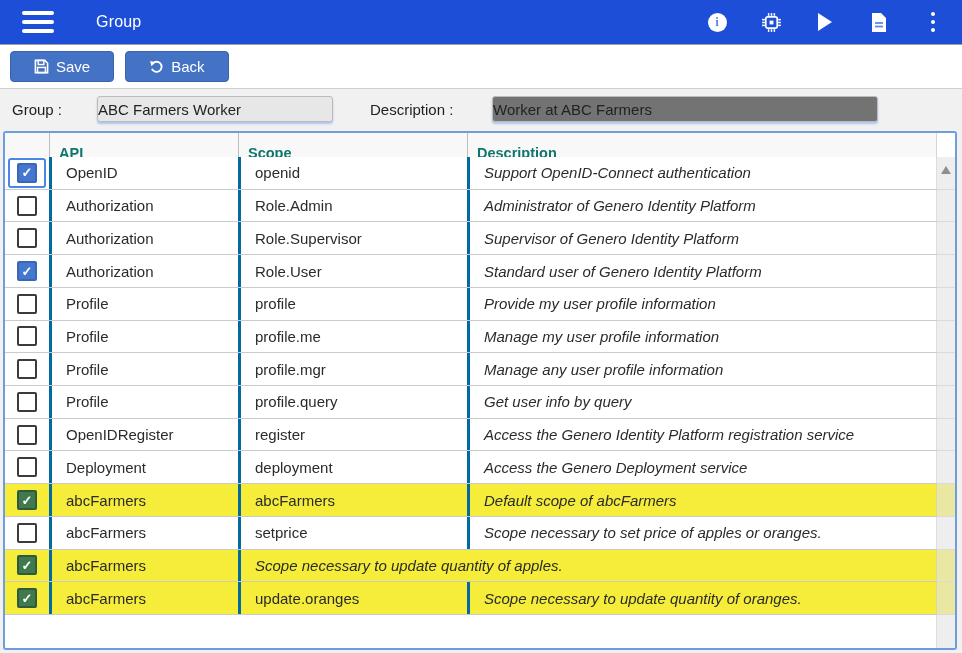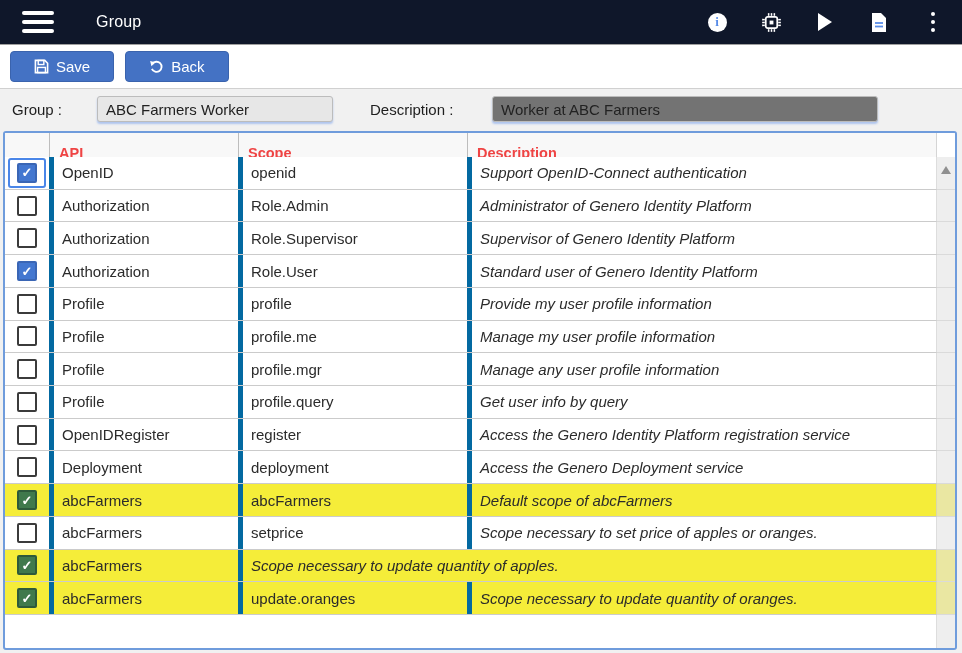--- a/index.html
+++ b/index.html
@@ -2,21 +2,21 @@
 <html><head>
 <meta charset="utf-8">
 <style>
   html,body{margin:0;padding:0;}
   body{
     width:962px;height:653px;position:relative;overflow:hidden;
     font-family:"Liberation Sans",sans-serif;background:#f1f1f1;
     -webkit-font-smoothing:antialiased;
   }
   
-  .appbar{position:absolute;top:0;left:0;width:962px;height:44px;background:#0f172a;
+  .appbar{position:absolute;top:0;left:0;width:962px;height:44px;background:#1d4ed8;
     display:flex;align-items:center;}
   .hamburger{margin-left:22px;width:32px;display:flex;flex-direction:column;gap:5px;cursor:pointer;}
   .hamburger span{display:block;height:4px;border-radius:2px;background:#fff;}
   .appbar-title{color:#fff;font-size:16px;font-weight:500;margin-left:42px;letter-spacing:.2px;}
   .appbar-actions{margin-left:auto;display:flex;align-items:center;gap:32px;margin-right:18px;}
   .abtn{width:22px;height:22px;display:flex;align-items:center;justify-content:center;cursor:pointer;}
   .info-circle{width:19px;height:19px;border-radius:50%;background:#fff;color:#588ce8;
     font-weight:bold;font-size:13px;display:flex;align-items:center;justify-content:center;font-family:"Liberation Serif",serif;}
   .play-tri{width:0;height:0;border-top:9px solid transparent;border-bottom:9px solid transparent;border-left:14px solid #fff;}
   .kebab{display:flex;flex-direction:column;gap:3.5px;}
@@ -28,40 +28,40 @@
   .btn{display:inline-flex;align-items:center;gap:7px;background:#4472c4;border:1px solid #3a63ad;
     color:#fff;border-radius:4px;height:29px;padding:0 23px;font-size:15px;font-weight:500;cursor:pointer;}
   .btn + .btn{margin-left:11px;}
   .btn:first-child{margin-left:10px;}
   
   .formband{position:absolute;top:90px;left:0;width:962px;height:41px;background:#f1f1f1;}
   .flabel{position:absolute;font-size:15px;color:#1e1e1e;top:11px;}
   .flabel.group{left:12px;}
   .flabel.desc{left:370px;}
   .field{position:absolute;top:6px;height:26px;box-sizing:border-box;border:1px solid #bcbcbc;border-radius:3px;
-    background:#e7e7e7;font-family:"Liberation Sans",sans-serif;font-size:15px;color:#222;padding:0 8px;
+    background:#e7e7e7;font-family:"Liberation Sans",sans-serif;font-size:15px;color:#222;padding:0 0;
     box-shadow:0 2px 2px rgba(120,160,235,.55);}
   .field.group{left:97px;width:236px;}
   .field.desc{left:492px;width:386px;background:#737373;}
   
   .grid{position:absolute;left:3px;top:131px;width:954px;height:519px;box-sizing:border-box;
     background:#fff;border:2px solid #6f9cdc;border-radius:3px;}
   .thead{position:absolute;top:0;left:0;right:0;height:40px;background:#f8f8f8;
     border-bottom:1px solid #c9c9c9;display:flex;box-sizing:border-box;
-    font-size:14.5px;font-weight:bold;color:#ef4444;}
+    font-size:14.5px;font-weight:bold;color:#0f766e;}
   .th{display:flex;align-items:center;padding-left:9px;box-sizing:border-box;border-left:1px solid #bdbdbd;}
   .th.cbcol{width:44px;border-left:none;padding-left:0;}
   .th.api{width:189px;}
   .th.scope{width:229px;}
   .th.desc{flex:1;}
   .tbody{position:absolute;top:24px;left:0;right:0;bottom:0;overflow:hidden;}
   .row{display:flex;height:32.73px;box-sizing:border-box;border-bottom:1px solid #cbcbcb;
     align-items:stretch;font-size:15px;color:#2b2b2b;background:#fff;}
   .row.hl{background:#f5ed39;}
-  .cell{display:flex;align-items:center;padding-left:8px;box-sizing:border-box;border-left:5px solid #0369a1;}
+  .cell{display:flex;align-items:center;padding-left:14px;box-sizing:border-box;border-left:3px solid #0369a1;}
   .cbcell{width:44px;display:flex;align-items:center;justify-content:center;position:relative;border-left:none;padding-left:0;}
   .c-api{width:189px;}
   .c-scope{width:229px;}
   .c-desc{flex:1;font-style:italic;}
   .cbox{width:16px;height:16px;border:2px solid #3b3b3b;border-radius:2px;background:#fff;
     display:flex;align-items:center;justify-content:center;font-size:13px;font-weight:bold;
     color:transparent;cursor:pointer;line-height:1;}
   .cbox.blue{background:#4377d0;border-color:#3a66b5;color:#fff;}
   .cbox.green{background:#40794c;border-color:#2e5a3b;color:#fff;}
   .cbcell.focused::after{content:'';position:absolute;top:1px;bottom:1px;left:3px;right:3px;

